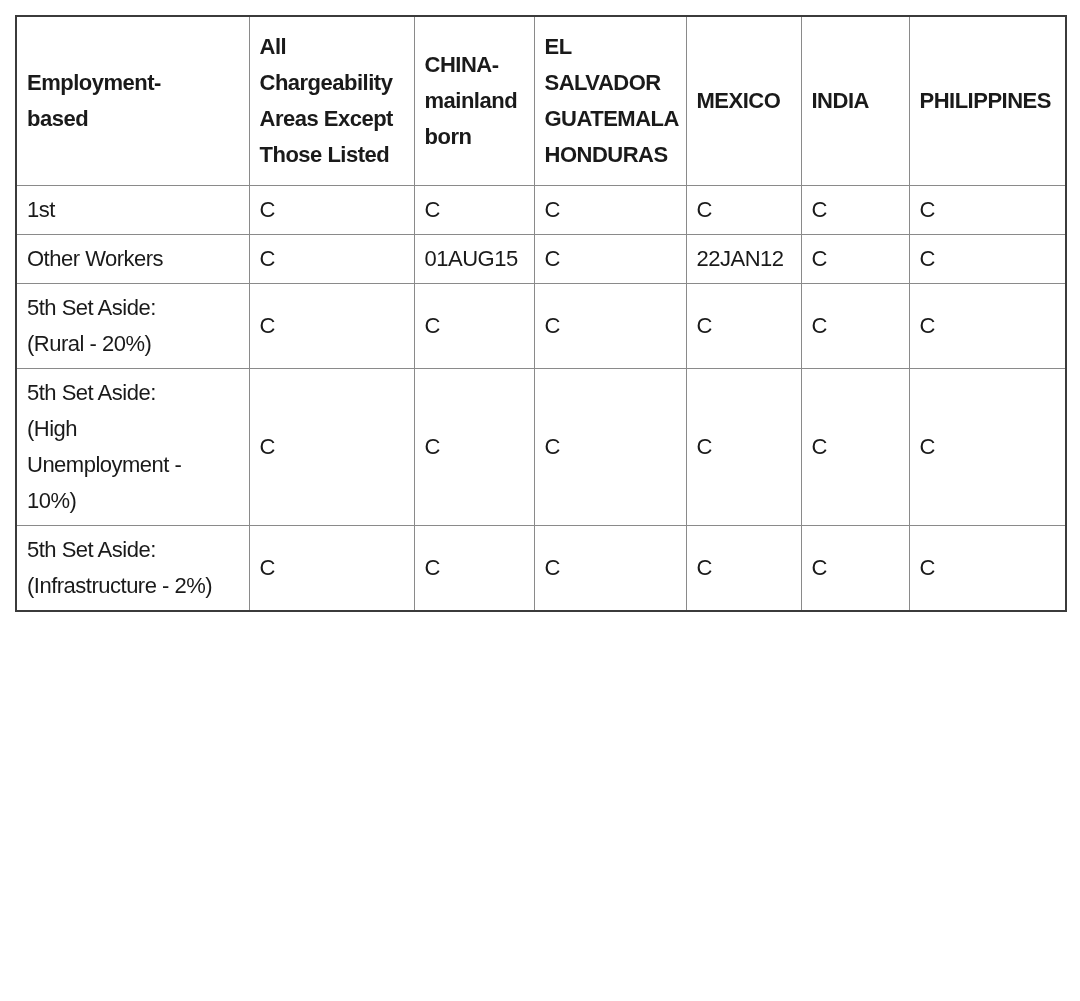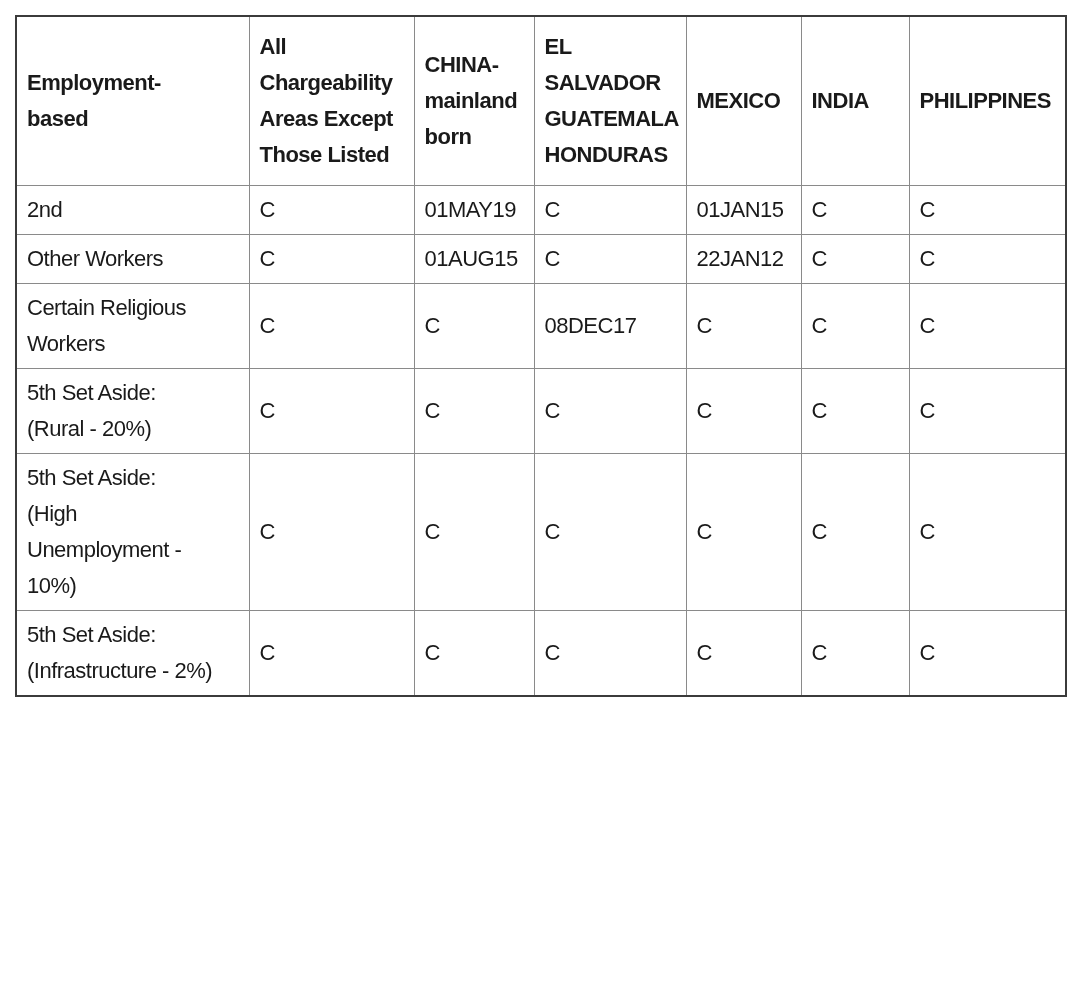--- a/index.html
+++ b/index.html
@@ -75,44 +75,34 @@
 SALVADOR
 GUATEMALA
 HONDURAS</th>
       <th>MEXICO</th>
       <th>INDIA</th>
       <th>PHILIPPINES</th>
     </tr>
   </thead>
   <tbody>
     <tr>
-      <td>2nd</td>
+      <td>1st</td>
       <td>C</td>
-      <td>01MAY19</td>
       <td>C</td>
-      <td>01JAN15</td>
+      <td>C</td>
+      <td>C</td>
       <td>C</td>
       <td>C</td>
     </tr>
     <tr>
       <td>Other Workers</td>
       <td>C</td>
       <td>01AUG15</td>
       <td>C</td>
       <td>22JAN12</td>
-      <td>C</td>
-      <td>C</td>
-    </tr>
-    <tr>
-      <td>Certain Religious
-Workers</td>
-      <td>C</td>
-      <td>C</td>
-      <td>08DEC17</td>
-      <td>C</td>
       <td>C</td>
       <td>C</td>
     </tr>
     <tr>
       <td>5th Set Aside:
 (Rural - 20%)</td>
       <td>C</td>
       <td>C</td>
       <td>C</td>
       <td>C</td>

